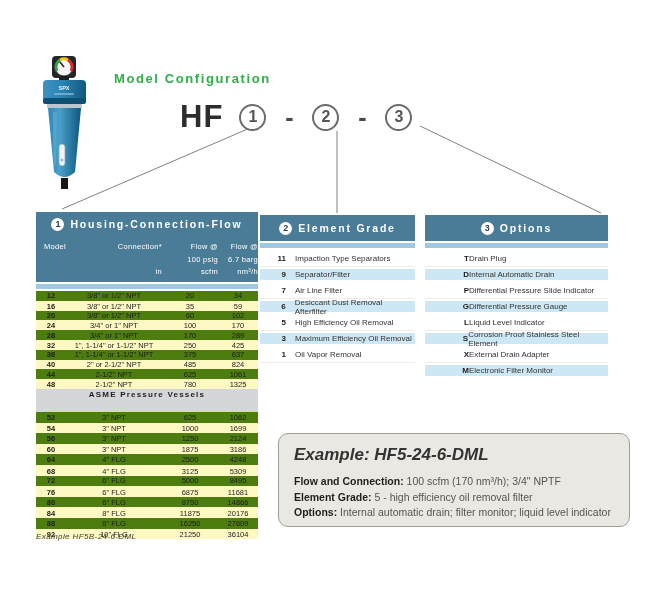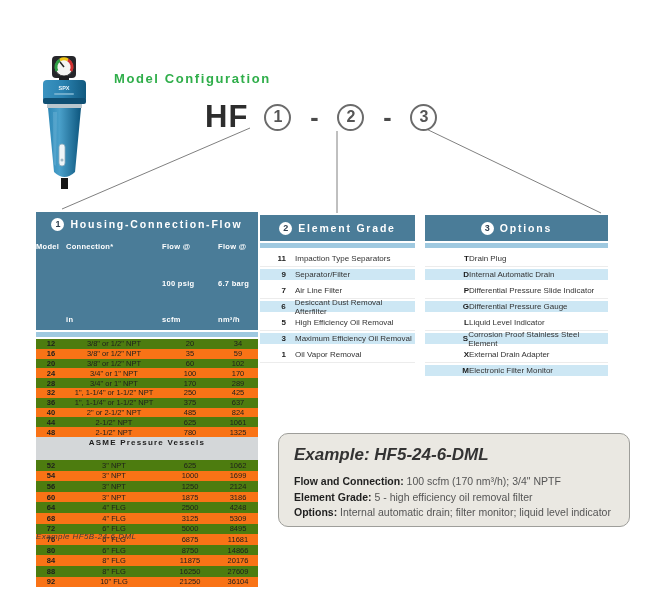--- a/index.html
+++ b/index.html
@@ -10,48 +10,48 @@
   .connectors{position:absolute;left:0;top:0;pointer-events:none;}
 
   
   .product{position:absolute;left:40px;top:54px;}
 
   
   .page-title{position:absolute;left:114px;top:71px;color:#2fae4a;font-weight:bold;
               font-size:13px;letter-spacing:1.6px;}
 
   
-  .model-code{position:absolute;left:205px;top:99px;display:flex;align-items:center;gap:16px;}
+  .model-code{position:absolute;left:180px;top:99px;display:flex;align-items:center;gap:16px;}
   .model-prefix{font-size:31px;font-weight:bold;color:#2d2d2d;letter-spacing:1px;}
   .circle-num{width:23px;height:23px;border:2px solid #6b6b6b;border-radius:50%;
               display:flex;align-items:center;justify-content:center;
               font-size:16px;font-weight:bold;color:#555;background:#fff;}
   .code-dash{font-size:25px;font-weight:bold;color:#4a4a4a;width:14px;text-align:center;}
 
   
   .tbl{position:absolute;}
   .t-header{background:#4a7c98;color:#fff;font-weight:bold;letter-spacing:1.8px;
             font-size:10.5px;display:flex;align-items:center;justify-content:center;gap:6px;}
   .badge{width:13px;height:13px;border-radius:50%;background:#fff;color:#2e3e4e;
          font-size:9px;font-weight:bold;display:flex;align-items:center;justify-content:center;
          letter-spacing:0;flex:0 0 auto;}
   .strip{height:5px;background:#9fc9e0;border-top:2px solid #fff;border-bottom:2px solid #fff;}
 
   
   .housing{left:36px;top:212px;width:222px;}
   .housing .t-header{height:24px;}
   .col-headers{background:#4a7c98;color:#fff;display:flex;padding:4px 0 4px 0;}
-  .col{display:flex;flex-direction:column;text-align:left;font-weight:bold;
-       font-size:7.5px;letter-spacing:.3px;gap:24px;}
+  .col{display:flex;flex-direction:column;text-align:right;font-weight:normal;
+       font-size:7.5px;letter-spacing:.3px;}
   .col .l1{height:14px;line-height:14px;}
   .col .l2{height:12px;line-height:12px;}
   .col .l3{height:12px;line-height:12px;}
   .w-model{width:30px;} .w-conn{width:96px;} .w-f1{width:56px;} .w-f2{width:40px;}
   .h-row{display:flex;align-items:center;height:9.8px;background:#4d7c0f;}
-  .h-row.alt{background:#f97316;}
+  .h-row.alt{background:#fef9c3;align-items:flex-end;}
   .h-row span{text-align:center;font-size:7.5px;color:#1d1d1d;}
   .h-row .c-model{width:30px;font-weight:bold;}
   .h-row .c-conn{width:96px;}
   .h-row .c-f1{width:56px;}
   .h-row .c-f2{width:40px;}
   .asme-band{height:23px;line-height:11px;background:#d4d7d9;color:#1d1d1d;font-weight:bold;
              text-align:center;font-size:8px;letter-spacing:1.2px;}
   #asme-rows .h-row{height:10.6px;}
 
   

